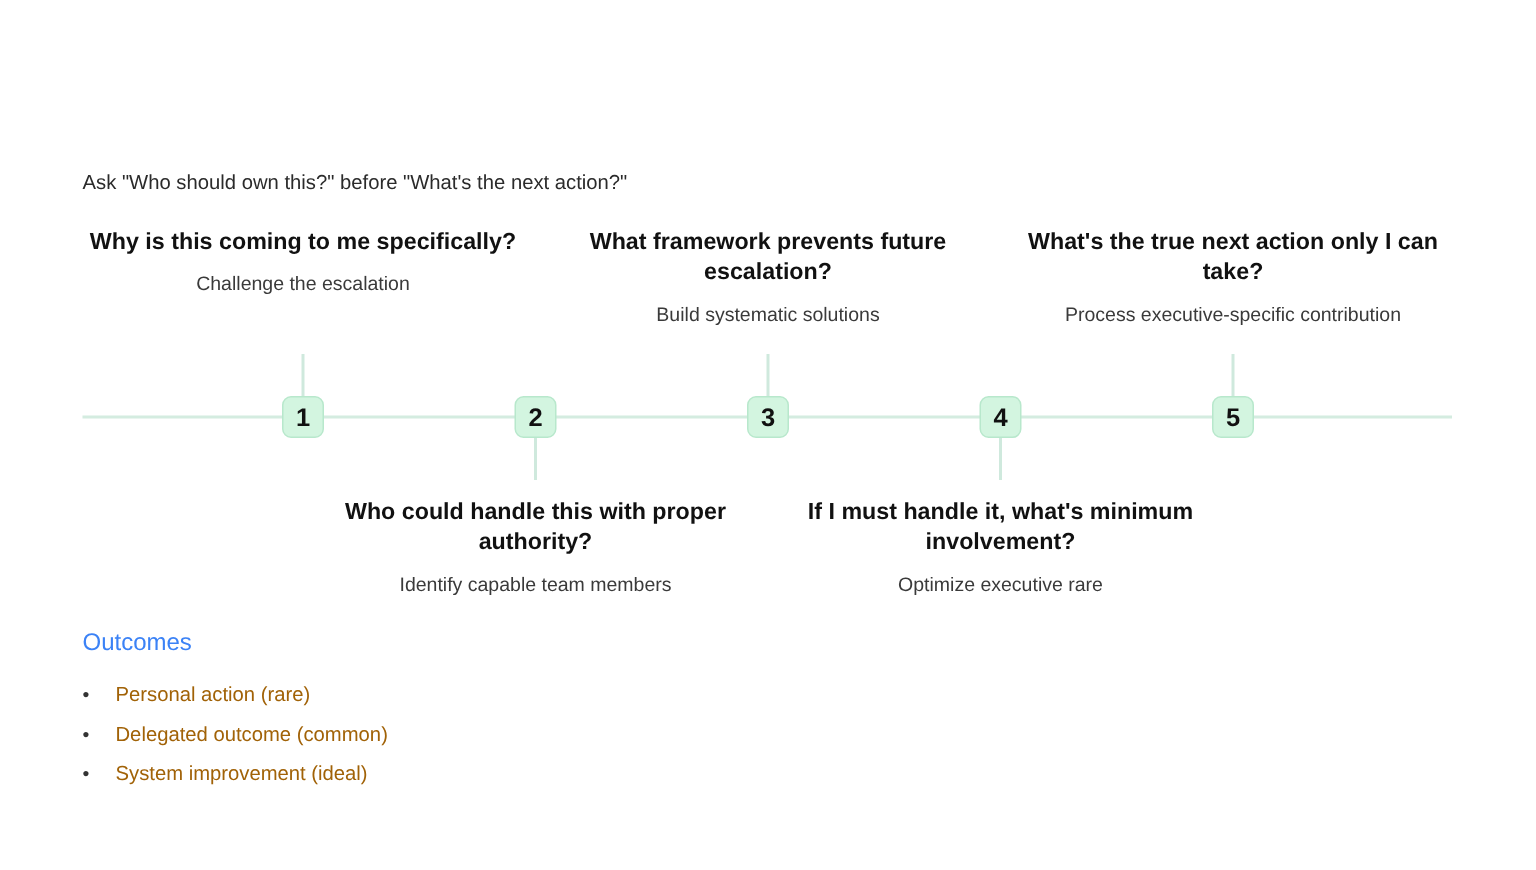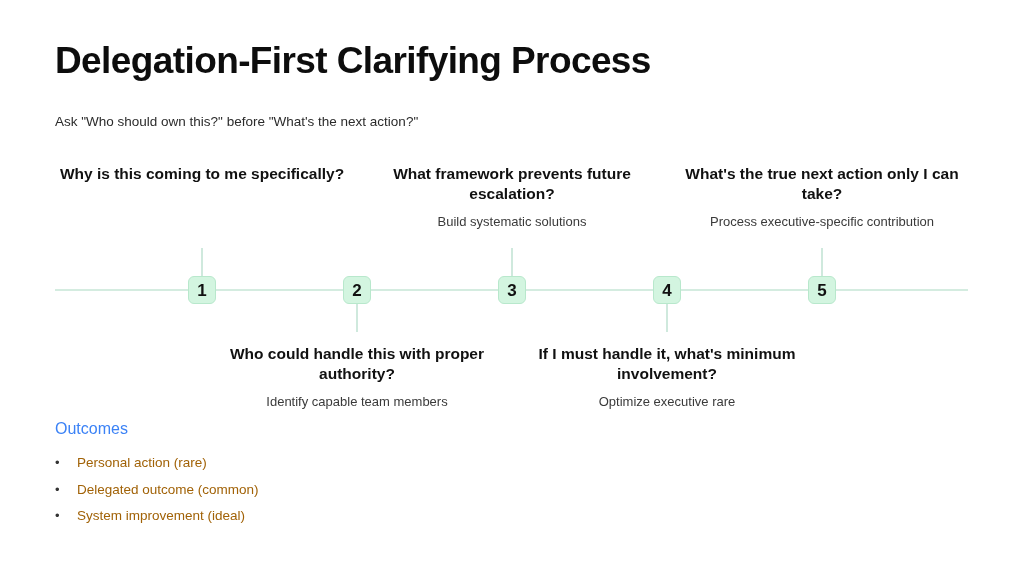--- a/index.html
+++ b/index.html
@@ -40,21 +40,21 @@
     font-size: 13.5px;
     font-weight: 400;
     color: #2b2b2b;
     white-space: nowrap;
   }
 
   
   .timeline {
     position: absolute;
     left: 0;
-    top: 16px;
+    top: 4px;
     width: 852px;
     height: 410px;
   }
   .axis-line {
     position: absolute;
     left: 55px;
     top: 273px;
     width: 913px;
     height: 2px;
     background: #d4ece0;
@@ -147,30 +147,30 @@
     font-size: 13.5px;
     color: #a16207;
     line-height: 1;
   }
 </style>
 </head>
 <body>
 
 <div class="slide">
 
-  <div class="page-title">Delegation-First Clarifying Process</div>
 
   <div class="page-subtitle">Ask "Who should own this?" before "What's the next action?"</div>
 
   <div class="timeline">
     <div class="axis-line"></div>
 
     <div class="node" style="left:202px;">
       <div class="label above">
         <div class="label-title">Why is this coming to me specifically?</div>
+        <div class="label-sub">Challenge the escalation</div>
       </div>
       <div class="stem up"></div>
       <div class="marker">1</div>
     </div>
 
     <div class="node" style="left:357px;">
       <div class="marker">2</div>
       <div class="stem down"></div>
       <div class="label below">
         <div class="label-title">Who could handle this with proper authority?</div>

